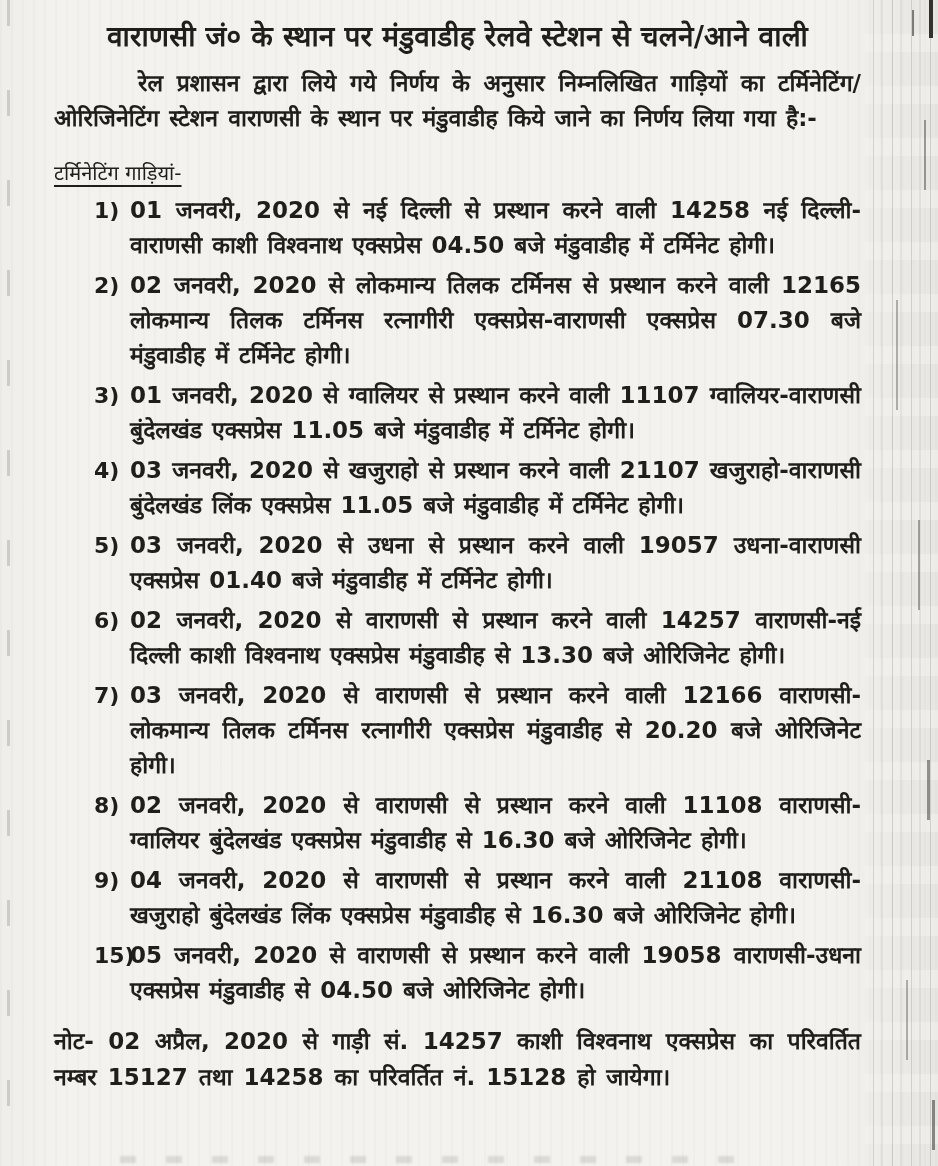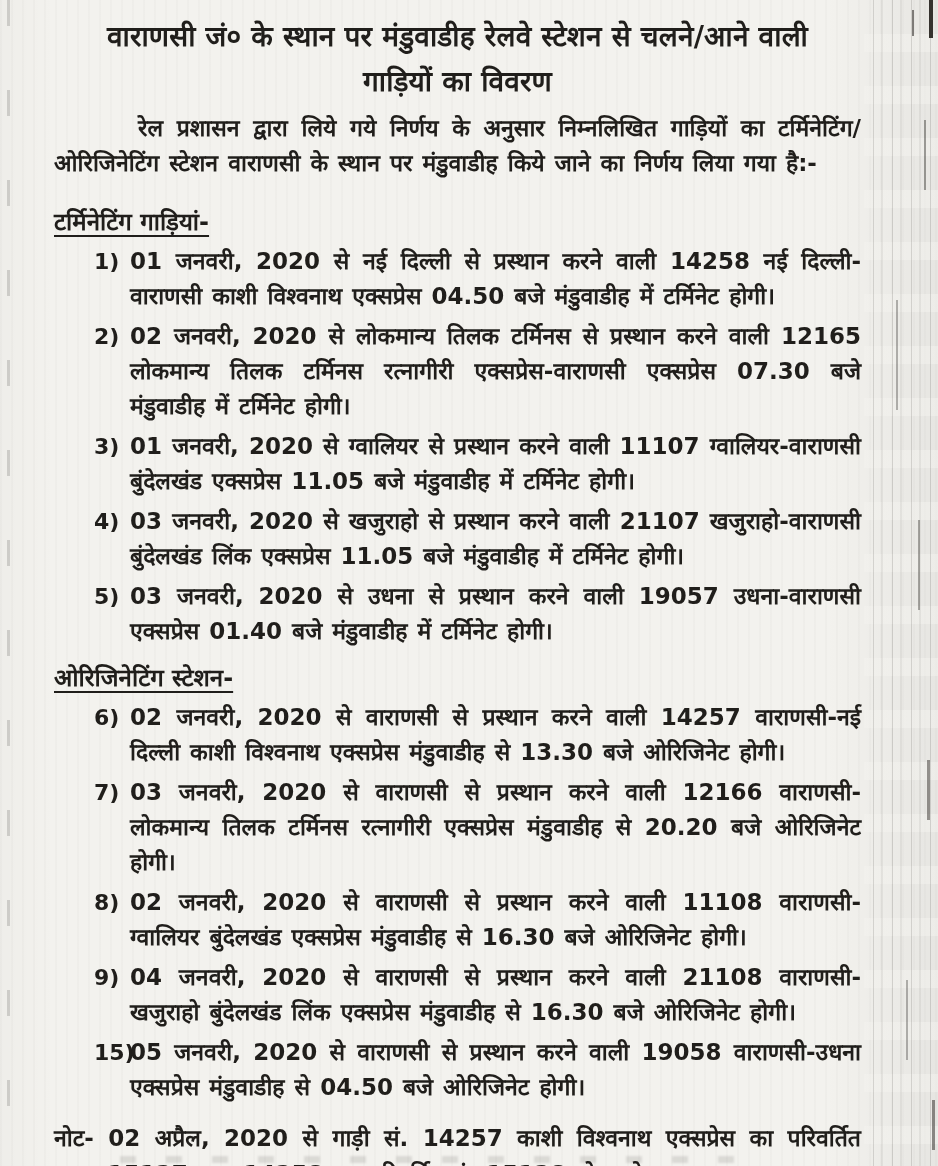--- a/index.html
+++ b/index.html
@@ -42,37 +42,36 @@
   }
 
   .title { text-align: center; font-size: 28px; font-weight: 700; line-height: 45px; letter-spacing: .2px; }
   .intro {
     margin-top: 7px;
     font-size: 23px; font-weight: 600; line-height: 35px;
     text-align: justify; text-indent: 84px; word-spacing: 2px;
   }
   .sec-heading {
     margin: 11px 0 7px 0;
-    font-size: 24px; font-weight: 700;
+    font-size: 20px; font-weight: 400;
     text-decoration: underline; text-underline-offset: 5px; text-decoration-thickness: 2px;
   }
   .items { padding-left: 40px; }
   .item { display: flex; margin-bottom: 5px; }
   .item .num { flex: none; width: 36px; font-size: 22px; font-weight: 600; line-height: 35px; }
   .item .txt { flex: 1; font-size: 23px; font-weight: 600; line-height: 35px; text-align: justify; word-spacing: 2px; }
   .note { margin-top: 15px; font-size: 23px; font-weight: 700; line-height: 36px; text-align: justify; word-spacing: 3px; }
 </style>
 </head>
 <body>
 
 <div class="page">
 
   <div class="title">
     <div>वाराणसी जं० के स्थान पर मंडुवाडीह रेलवे स्टेशन से चलने/आने वाली</div>
-    <div>गाड़ियों का विवरण</div>
   </div>
 
   <p class="intro">रेल प्रशासन द्वारा लिये गये निर्णय के अनुसार निम्नलिखित गाड़ियों का टर्मिनेटिंग/ओरिजिनेटिंग स्टेशन वाराणसी के स्थान पर मंडुवाडीह किये जाने का निर्णय लिया गया है:-</p>
 
   <div class="sec-heading">टर्मिनेटिंग गाड़ियां-</div>
 
   <div class="items">
     <div class="item">
       <span class="num">1)</span>
       <span class="txt">01 जनवरी, 2020 से नई दिल्ली से प्रस्थान करने वाली 14258 नई दिल्ली-वाराणसी काशी विश्वनाथ एक्सप्रेस 04.50 बजे मंडुवाडीह में टर्मिनेट होगी।</span>
@@ -88,21 +87,20 @@
     <div class="item">
       <span class="num">4)</span>
       <span class="txt">03 जनवरी, 2020 से खजुराहो से प्रस्थान करने वाली 21107 खजुराहो-वाराणसी बुंदेलखंड लिंक एक्सप्रेस 11.05 बजे मंडुवाडीह में टर्मिनेट होगी।</span>
     </div>
     <div class="item">
       <span class="num">5)</span>
       <span class="txt">03 जनवरी, 2020 से उधना से प्रस्थान करने वाली 19057 उधना-वाराणसी एक्सप्रेस 01.40 बजे मंडुवाडीह में टर्मिनेट होगी।</span>
     </div>
   </div>
 
-  <div class="sec-heading">ओरिजिनेटिंग स्टेशन-</div>
 
   <div class="items">
     <div class="item">
       <span class="num">6)</span>
       <span class="txt">02 जनवरी, 2020 से वाराणसी से प्रस्थान करने वाली 14257 वाराणसी-नई दिल्ली काशी विश्वनाथ एक्सप्रेस मंडुवाडीह से 13.30 बजे ओरिजिनेट होगी।</span>
     </div>
     <div class="item">
       <span class="num">7)</span>
       <span class="txt">03 जनवरी, 2020 से वाराणसी से प्रस्थान करने वाली 12166 वाराणसी-लोकमान्य तिलक टर्मिनस रत्नागीरी एक्सप्रेस मंडुवाडीह से 20.20 बजे ओरिजिनेट होगी।</span>
     </div>

